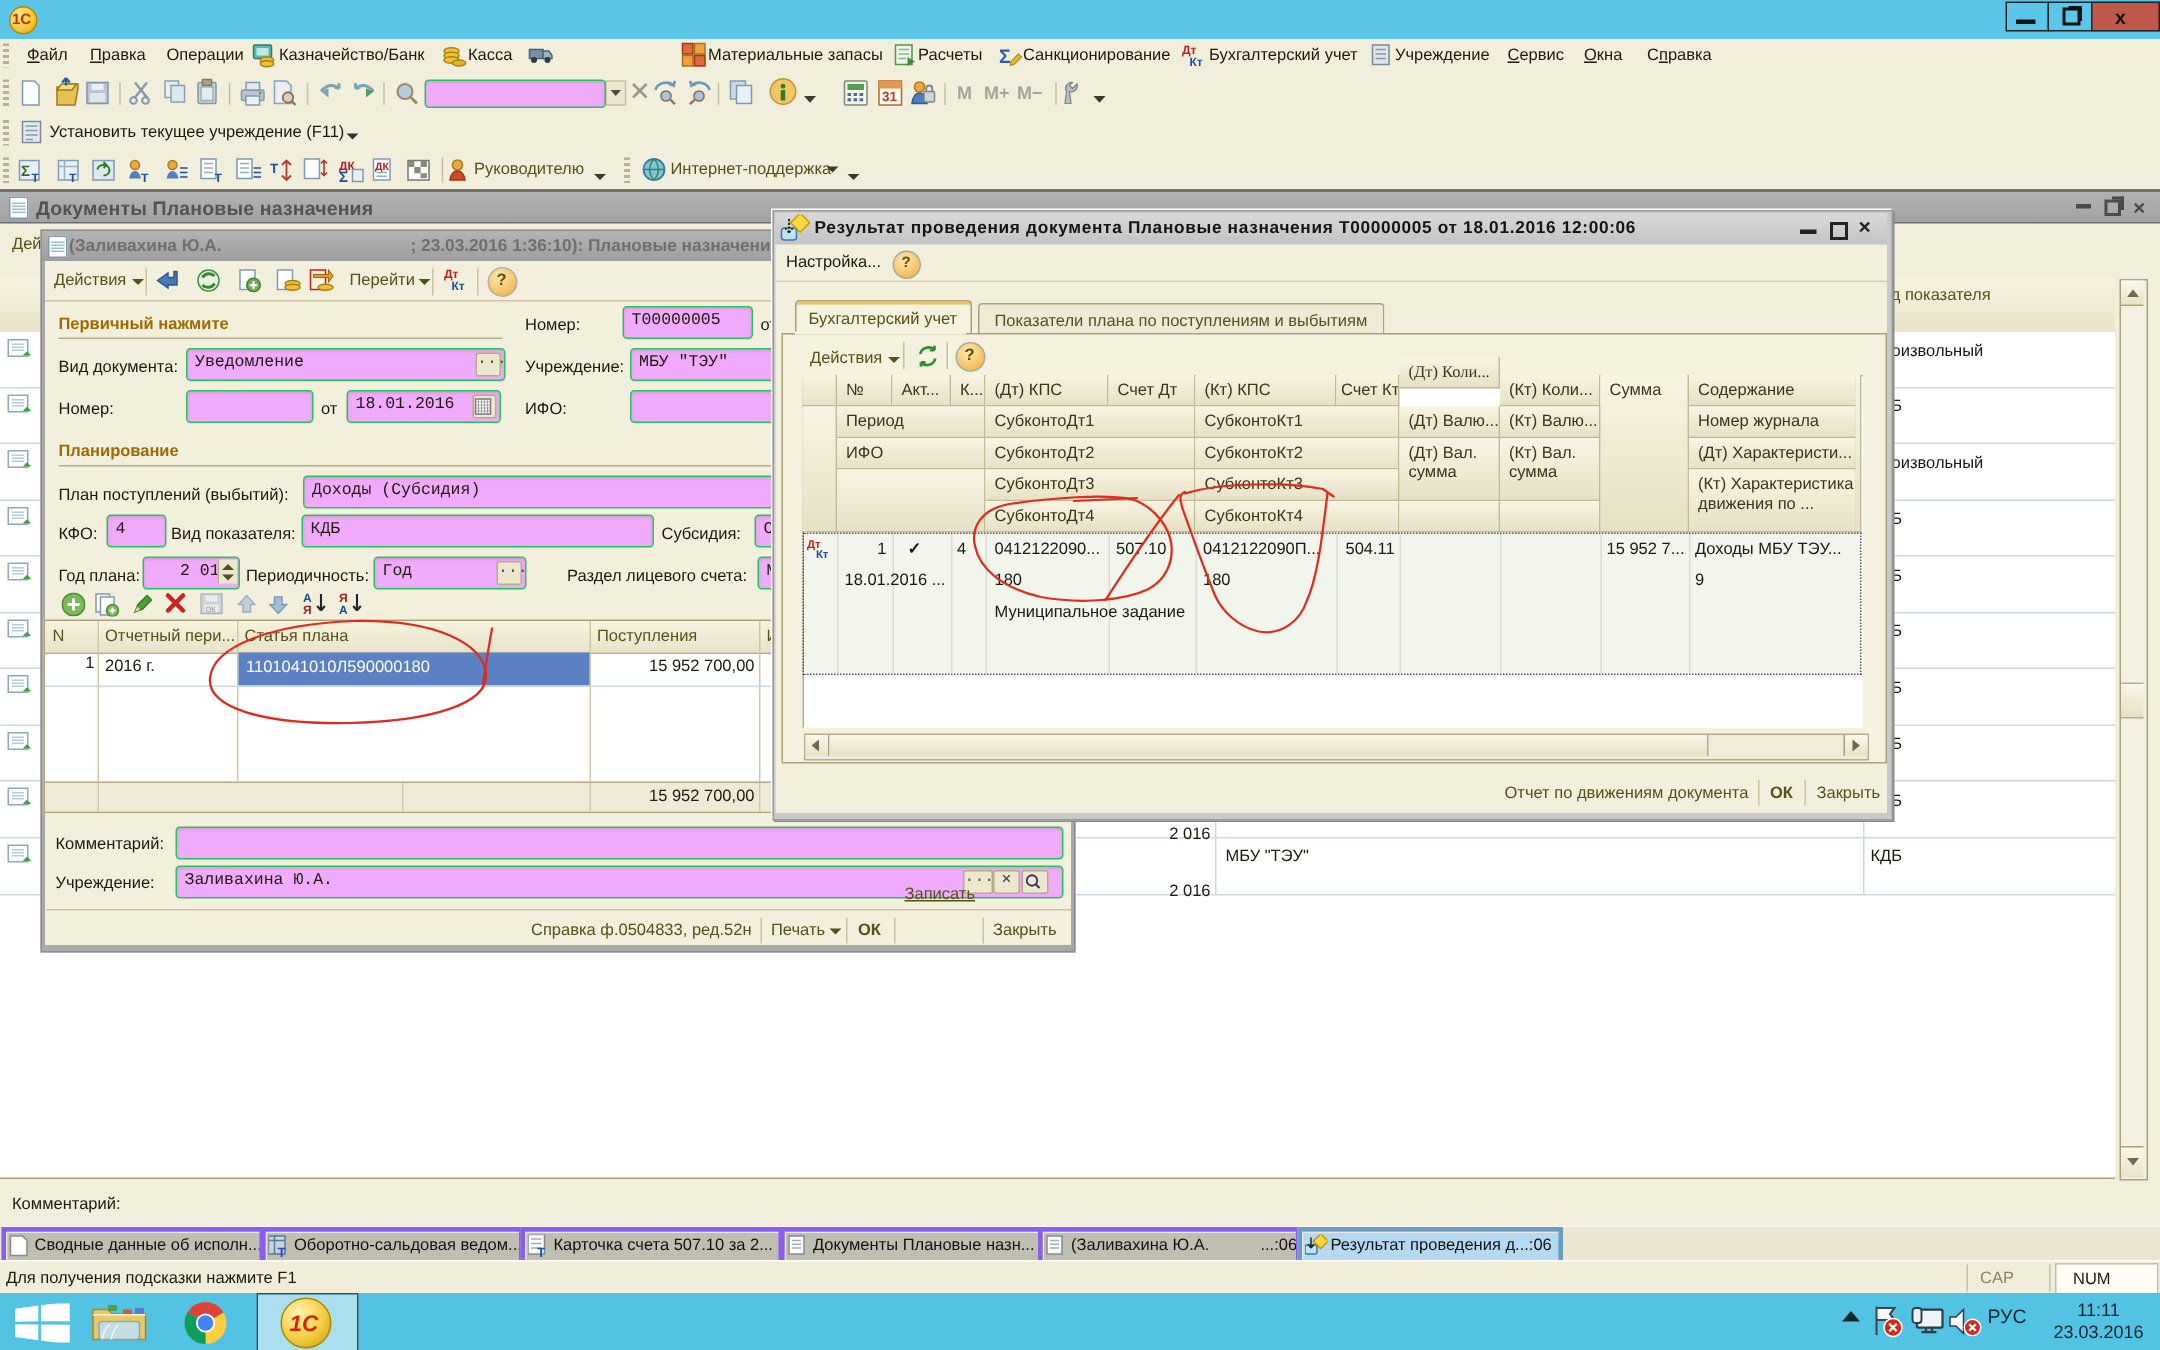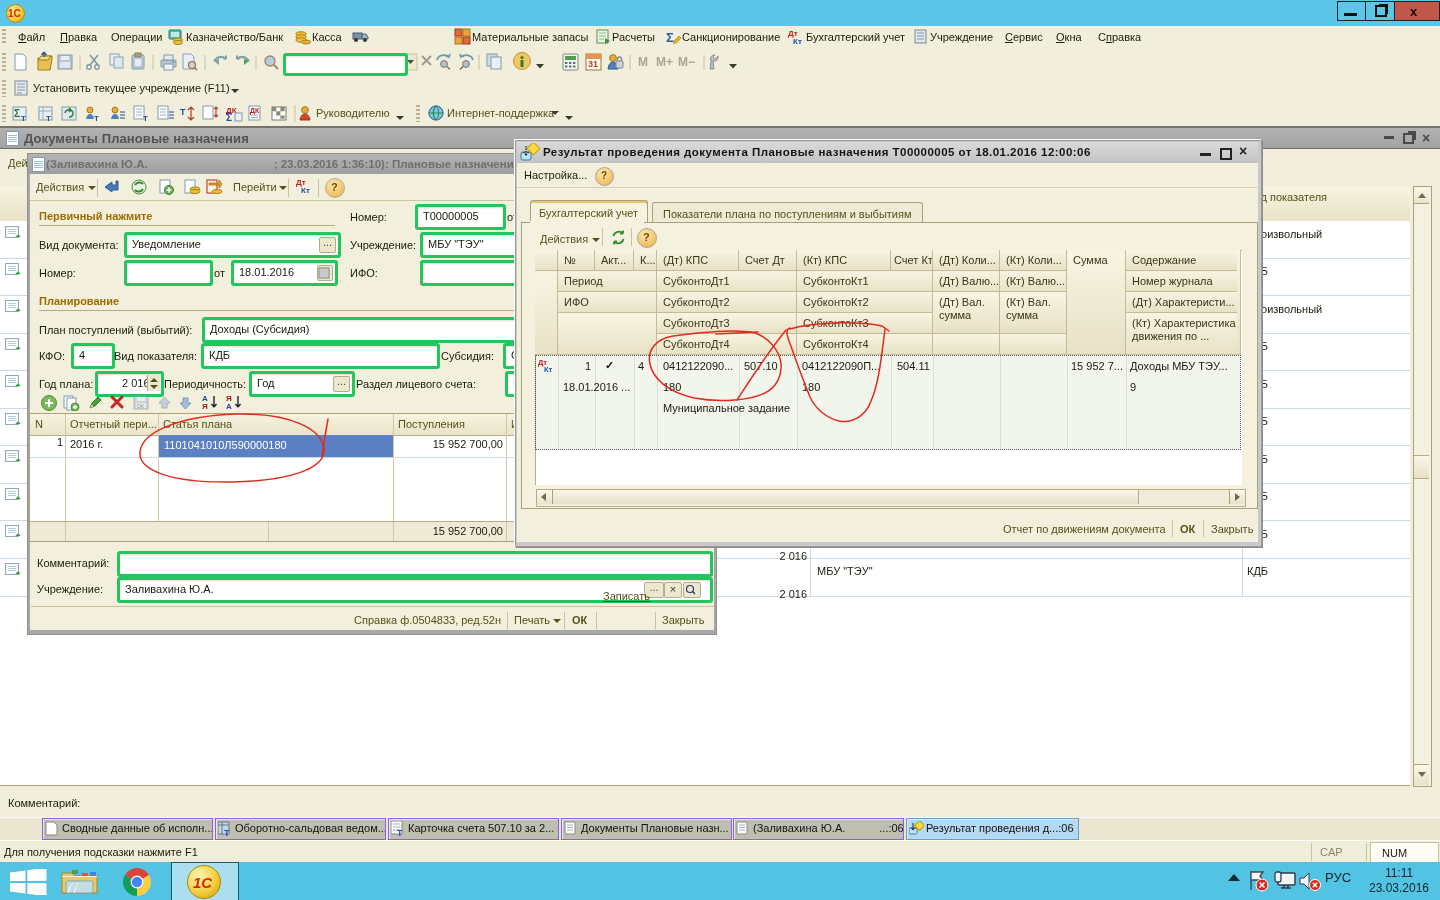--- a/index.html
+++ b/index.html
@@ -1,34 +1,34 @@
 <!DOCTYPE html>
 <html><head><meta charset="utf-8">
 <style>
 html,body{margin:0;padding:0;}
 body{width:1440px;height:900px;overflow:hidden;font-family:"Liberation Sans",sans-serif;font-size:11px;color:#1c1a0c;position:relative;background:#f1eedb;}
 .abs{position:absolute;}
 .b{font-weight:bold;}
 .olv{color:#55511a;}
-.inp{position:absolute;background:#ffffff;border:3px solid #22c55e;border-radius:3px;box-shadow:inset 0 1px 2px rgba(120,110,70,.25);}
+.inp{position:absolute;background:#f0abfc;border:1px solid #22c55e;border-radius:3px;box-shadow:inset 0 1px 2px rgba(120,110,70,.25);font-family:Liberation Mono, monospace;}
 .inp .tx{position:absolute;left:5px;top:3px;white-space:nowrap;}
 .sep{position:absolute;width:1px;background:#c9c1a0;}
 .hsep{position:absolute;height:1px;background:#c9c1a0;}
 .grip{position:absolute;width:4px;background:repeating-linear-gradient(to bottom,#b9b194 0 2px,#f1eedb 2px 4px);}
 .darr{position:absolute;width:0;height:0;border-left:4px solid transparent;border-right:4px solid transparent;border-top:4px solid #333;}
 .tbl-line{position:absolute;background:#cbd9e5;height:1px;}
 .vline{position:absolute;background:#cbd9e5;width:1px;}
 .doc-ic{position:absolute;width:11px;height:13px;background:#fff;border:1px solid #7f9bb4;}
 .doc-ic i{position:absolute;left:1px;right:1px;height:1px;background:#9dbfd6;}
 .rowico{position:absolute;left:5px;width:12px;height:10px;background:#fdfdfd;border:1px solid #8fa8bc;}
 .rowico:before{content:"";position:absolute;left:2px;top:2px;width:8px;height:1px;background:#b3cdde;box-shadow:0 2px 0 #b3cdde,0 4px 0 #b3cdde;}
 .rowico:after{content:"";position:absolute;right:-2px;bottom:-2px;width:0;height:0;border-style:solid;border-width:0 0 4px 4px;border-color:transparent transparent transparent #3aa43a;transform:rotate(45deg);}
 .hc{position:absolute;background:linear-gradient(#f8f4e2,#e7e1c6);border-right:1px solid #c3bb96;border-bottom:1px solid #c3bb96;color:#3a3618;overflow:hidden;}
 .hc span{position:absolute;left:6px;top:4px;white-space:nowrap;line-height:13px;}
-.wbtn{position:absolute;top:0;width:169px;height:20px;background:#bebeb1;border:1px solid #8b5cf6;box-shadow:inset 1px 1px 0 #e8e8e0;overflow:hidden;margin-left:41px;}
+.wbtn{position:absolute;top:0;width:169px;height:20px;background:#bebeb1;border:3px solid #8b5cf6;box-shadow:inset 1px 1px 0 #e8e8e0;overflow:hidden;}
 .wbtn .wico{position:absolute;left:2px;top:2px;}
 .wbtn .wtx{position:absolute;left:19px;top:3px;white-space:nowrap;color:#111;}
 </style></head>
 <body>
 
 <div class="abs" id="titlebar" style="left:0;top:0;width:1440px;height:26px;background:#5cc6e8;">
   <div class="abs" style="left:6px;top:4px;width:17px;height:17px;border-radius:50%;background:radial-gradient(circle at 35% 30%,#ffe98a,#f4c833 60%,#d89b00);border:1px solid #b88a00;">
     <div class="abs" style="left:1px;top:3px;font-size:10px;font-weight:bold;color:#d42a00;">1С</div>
   </div>
   <div class="abs" style="left:1337px;top:1px;width:27px;height:18px;background:#5cc6e8;border:1px solid #222;">
@@ -456,21 +456,21 @@
     <span class="abs" style="right:1px;top:1px;width:12px;height:16px;background:#ece7cf;border-left:1px solid #b5ad8a;">
       <span class="darr" style="left:2px;top:3px;border-top:none;border-bottom:4px solid #55511a;"></span>
       <span class="darr" style="left:2px;top:10px;border-top-color:#55511a;"></span>
     </span>
   </div>
 <div class="abs" style="left:164px;top:378px;">Периодичность:</div>
 <div class="inp" style="left:249px;top:371px;width:100px;height:20px;">
     <span class="tx">Год</span>
     <span class="abs" style="right:2px;top:2px;width:15px;height:14px;background:#ece7cf;border:1px solid #b5ad8a;border-radius:2px;text-align:center;line-height:8px;color:#55511a;">...</span>
   </div>
-<div class="abs" style="left:356px;top:378px;">Раздел лицевого счета:</div>
+<div class="abs" style="left:378px;top:378px;">Раздел лицевого счета:</div>
 <div class="inp" style="left:505px;top:371px;width:195px;height:20px;">
     <span class="tx">М</span>
   </div>
 
 <div class="abs" style="left:41px;top:395px;width:16px;height:16px;"><svg width="16" height="16">
       <circle cx="8" cy="8" r="7.5" fill="#7cb85c" stroke="#4e8f33"></circle>
       <path d="M8 4 V12 M4 8 H12" stroke="#fff" stroke-width="2"></path>
     </svg></div>
 <div class="abs" style="left:63px;top:395px;width:17px;height:16px;"><svg width="17" height="16">
       <rect x="1" y="1" width="9" height="12" fill="#fff" stroke="#7f9bb4"></rect>
@@ -619,21 +619,21 @@
   </div>
 <div class="hc" style="left:739px;top:250px;width:57px;height:20px;">
     <span>Счет Дт</span>
   </div>
 <div class="hc" style="left:797px;top:250px;width:93px;height:20px;">
     <span>(Кт) КПС</span>
   </div>
 <div class="hc" style="left:891px;top:250px;width:41px;height:20px;">
     <span style="left:3px;">Счет Кт</span>
   </div>
-<div class="hc" style="left:933px;top:250px;width:66px;height:20px;">
+<div class="hc" style="left:933px;top:238px;width:66px;height:20px;font-family:Liberation Serif, serif;">
     <span>(Дт) Коли...</span>
   </div>
 <div class="hc" style="left:1000px;top:250px;width:66px;height:20px;">
     <span>(Кт) Коли...</span>
   </div>
 <div class="hc" style="left:1067px;top:250px;width:58px;height:104px;">
     <span>Сумма</span>
   </div>
 <div class="hc" style="left:1126px;top:250px;width:111px;height:20px;">
     <span>Содержание</span>

